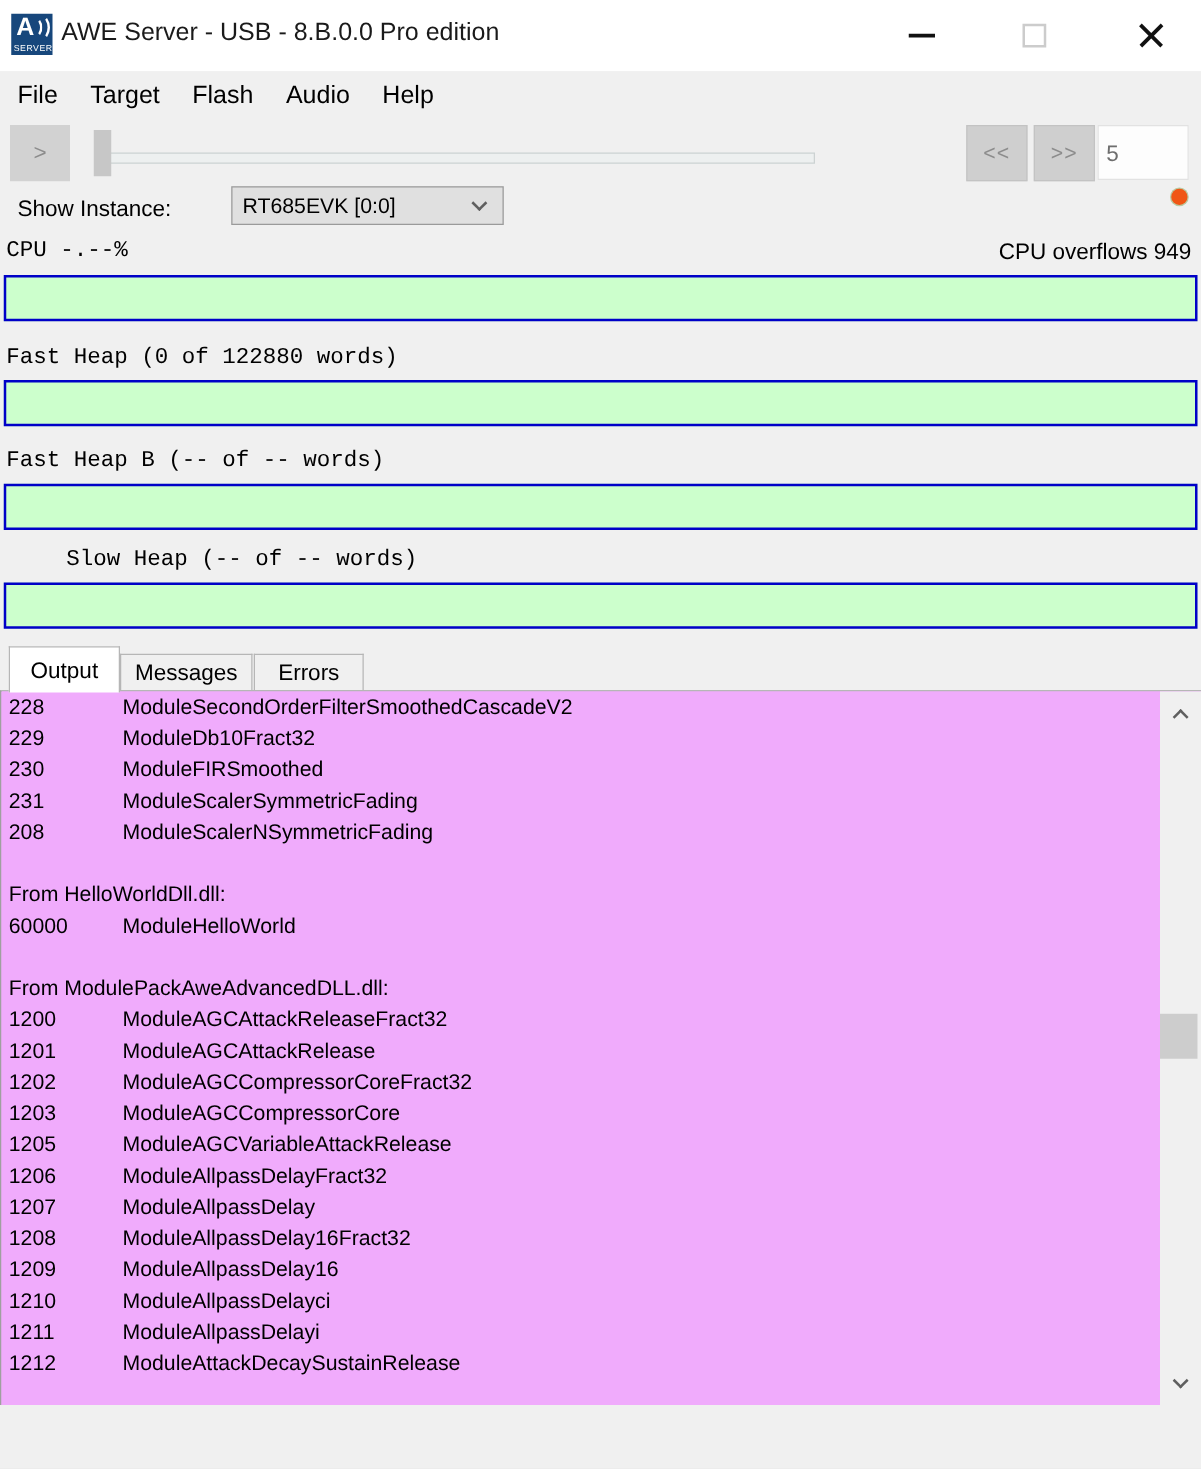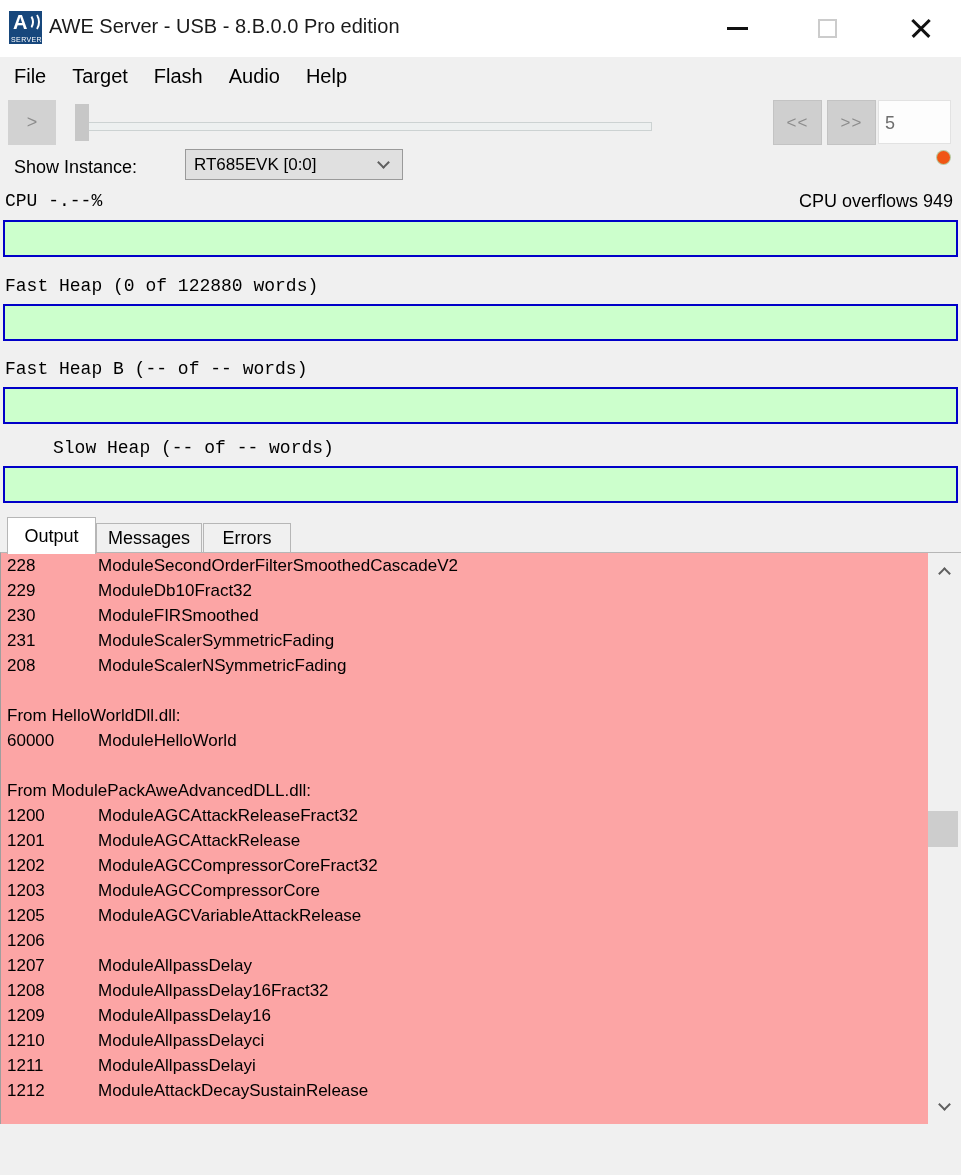--- a/index.html
+++ b/index.html
@@ -62,21 +62,21 @@
   #bar-sh  { top:466px; }
 
   
   .tab { position:absolute; font-size:18px; display:flex; align-items:center; justify-content:center; border:1px solid #b6b6b6; border-bottom:none; background:#f0f0f0; white-space:nowrap; }
   .tab:nth-of-type(1) { left:7px;  top:517px; width:89px;  height:37px; }
   .tab:nth-of-type(2) { left:96px; top:523px; width:106px; height:30px; }
   .tab:nth-of-type(3) { left:203px;top:523px; width:88px;  height:30px; }
   .tab.active { background:#ffffff; z-index:3; }
 
   
-  .output-panel { position:absolute; left:0; top:552px; width:961px; height:572px; background:#fca5a5; border-top:1px solid #b6b6b6; border-left:1px solid #9f9f9f; overflow:hidden; z-index:2; }
+  .output-panel { position:absolute; left:0; top:552px; width:961px; height:572px; background:#f0abfc; border-top:1px solid #b6b6b6; border-left:1px solid #9f9f9f; overflow:hidden; z-index:2; }
   .out-lines { position:absolute; left:2px; top:3px; right:36px; overflow:hidden; }
   .out-line { height:25px; font-size:17px; display:flex; white-space:nowrap; overflow:hidden; }
   .out-num { flex:0 0 95px; padding-left:4px; }
   .out-text { padding-left:4px; }
 
   
   .scrollbar { position:absolute; right:0; top:0; bottom:0; width:33px; background:#f0f0f0; }
   .sb-btn { position:absolute; left:0; width:33px; height:24px; display:flex; align-items:center; justify-content:center; }
   .sb-up { top:8px; }
   .sb-down { bottom:8px; }
@@ -206,20 +206,21 @@
         <div class="out-line">
           <span class="out-num">1203</span>
           <span class="out-name">ModuleAGCCompressorCore</span>
         </div>
         <div class="out-line">
           <span class="out-num">1205</span>
           <span class="out-name">ModuleAGCVariableAttackRelease</span>
         </div>
         <div class="out-line">
           <span class="out-num">1206</span>
+          <span class="out-name">ModuleAllpassDelayFract32</span>
         </div>
         <div class="out-line">
           <span class="out-num">1207</span>
           <span class="out-name">ModuleAllpassDelay</span>
         </div>
         <div class="out-line">
           <span class="out-num">1208</span>
           <span class="out-name">ModuleAllpassDelay16Fract32</span>
         </div>
         <div class="out-line">

